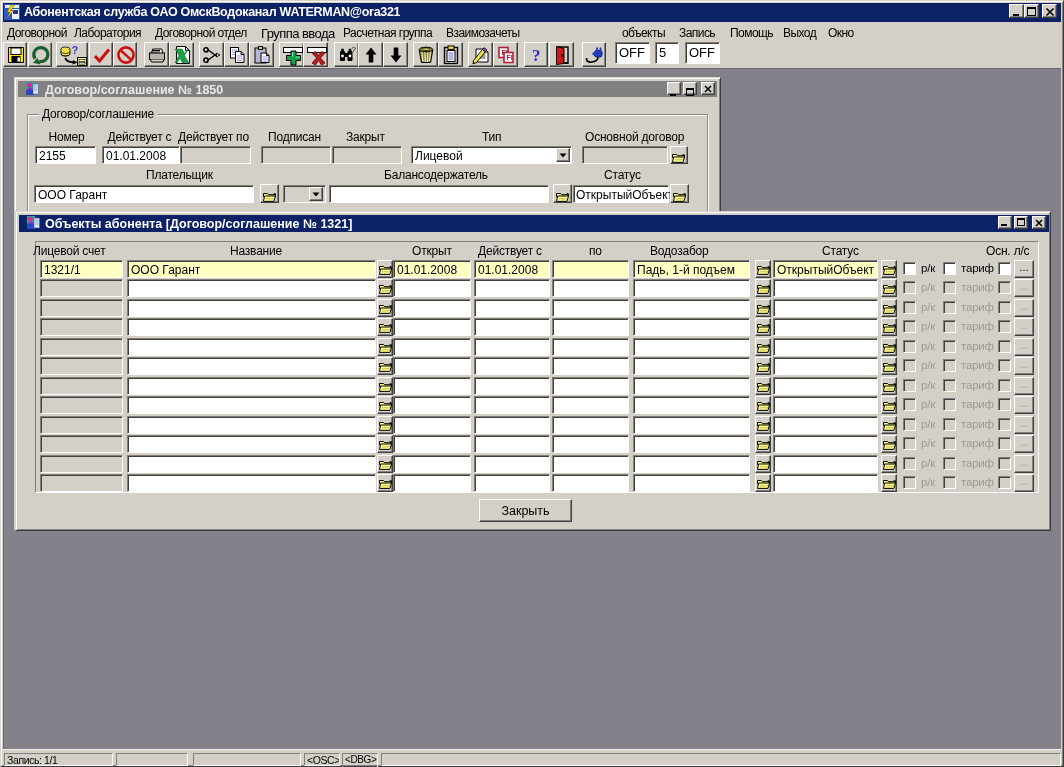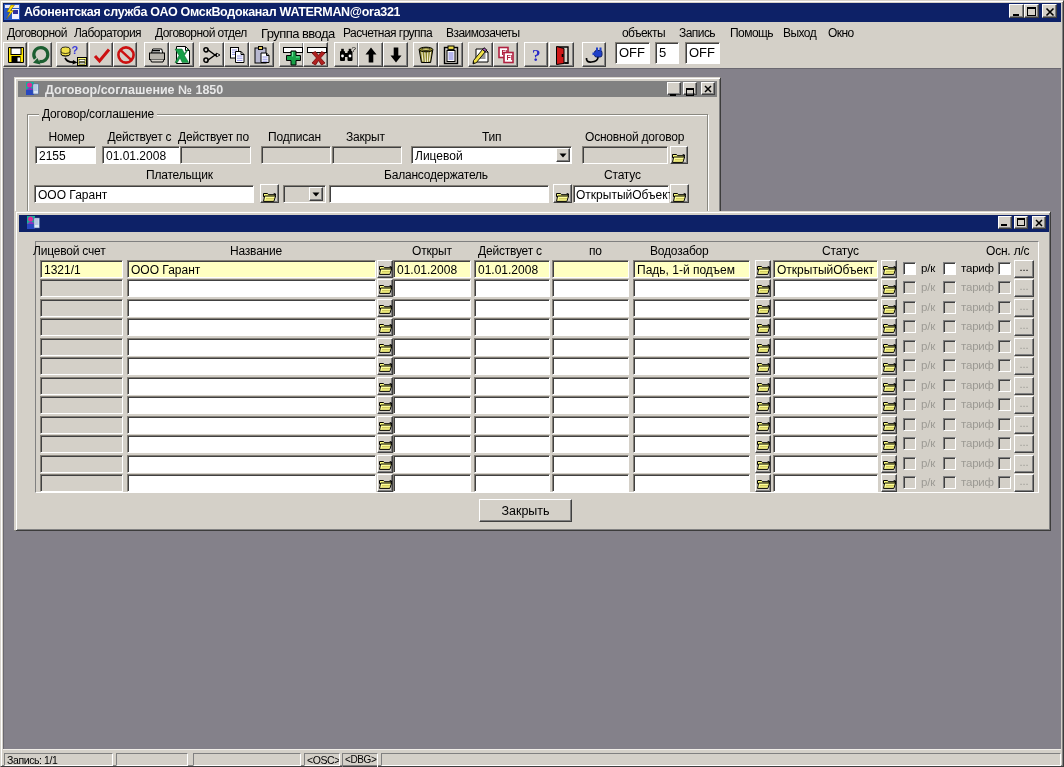--- a/index.html
+++ b/index.html
@@ -330,20 +330,21 @@
 <div class="a winb" style="left:15px;top:211px;width:1036px;height:320px">
 <div class="a" style="left:3px;top:3px;width:1030px;height:17px;background:#0d2167"></div>
 <div class="a" style="left:10px;top:4px;width:14px;height:14px"><svg width="14" height="14">
         <rect x="1" y="0" width="8" height="8" fill="#18b098"></rect>
         <circle cx="4.5" cy="3" r="2.5" fill="#e02898"></circle>
         <path d="M1 8 l4 -3 4 3 z" fill="#8830c0"></path>
         <rect x="1" y="8" width="8" height="5" fill="#2848c0"></rect>
         <rect x="8" y="2" width="5.5" height="10" fill="#dce8f4" stroke="#4060a0" stroke-width="0.6"></rect>
         <path d="M9 4 h3.5 M9 6 h3.5 M9 8 h3.5" stroke="#7090c0" stroke-width="0.7"></path>
       </svg></div>
+<div class="a cap" style="left:29px;top:5px;font-size:12.5px">Объекты абонента [Договор/соглашение № 1321]</div>
 <div class="a raise" style="left:982px;top:4px;width:14px;height:13px">
       <div style="position:absolute;left:2px;top:7px;width:6px;height:2px;background:#000"></div>
     </div>
 <div class="a raise" style="left:998px;top:4px;width:14px;height:13px">
       <div style="position:absolute;left:2px;top:1px;width:8px;height:8px;border:1px solid #000;border-top-width:2px"></div>
     </div>
 <div class="a raise" style="left:1016px;top:4px;width:14px;height:13px">
       <svg width="13" height="13" style="position:absolute;left:0;top:0">
         <path d="M3 3 l6 6 M9 3 l-6 6" stroke="#000" stroke-width="1.5"></path>
       </svg>

